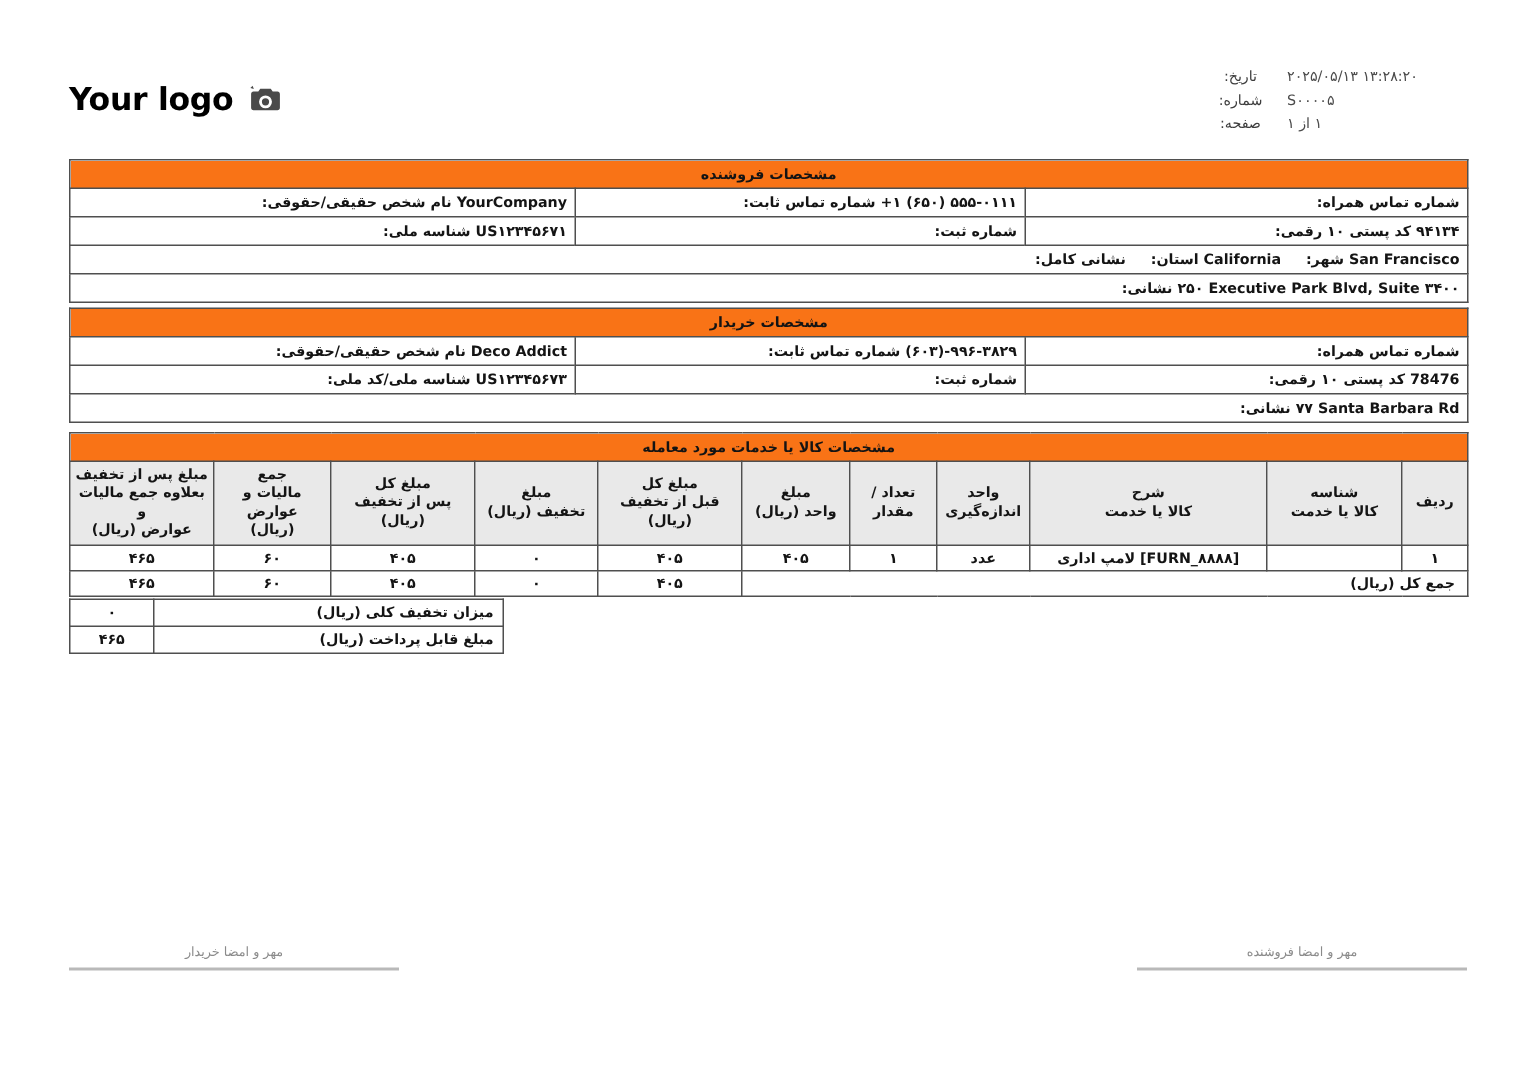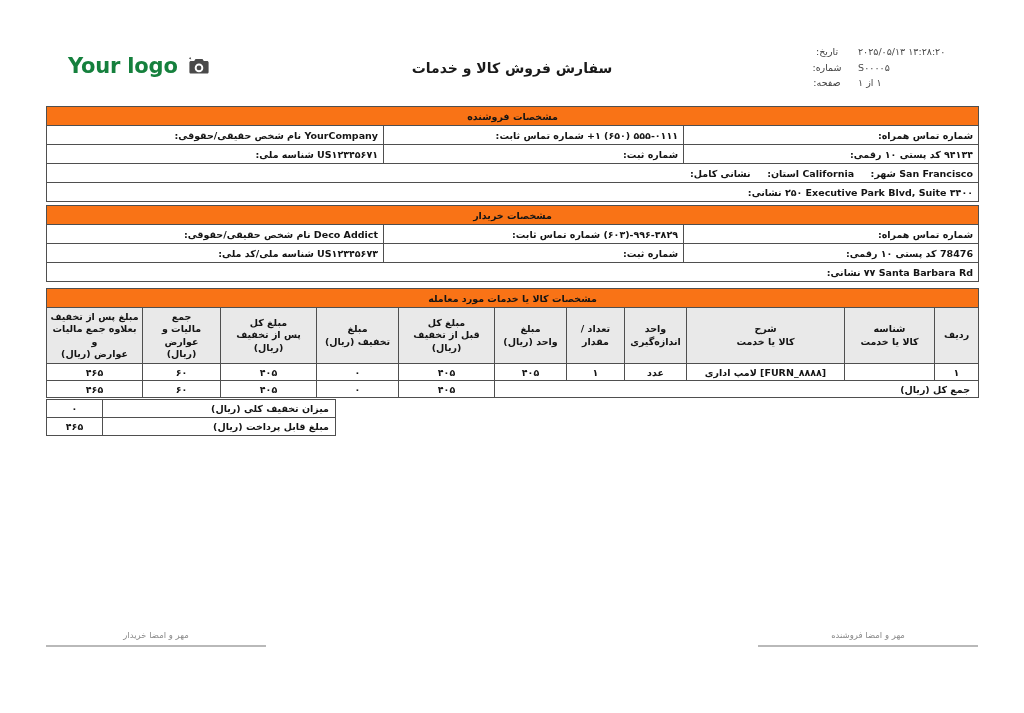--- a/index.html
+++ b/index.html
@@ -80,25 +80,24 @@
   }
   .logo-icon {
     width: 24px;
     height: 24px;
     display: block;
     color: #4a4a4a;
   }
   .logo-text {
     font-size: 21px;
     font-weight: bold;
-    color: #15803d;
+    color: #000000;
     font-family: "DejaVu Sans", "Liberation Sans", sans-serif;
     letter-spacing: -0.2px;
     direction: ltr;
-    margin-left: 22px;
   }
 
   
   table.grid {
     border-collapse: collapse;
     table-layout: fixed;
     width: 932px;
     position: absolute;
     left: 46px;
     direction: rtl;
@@ -218,21 +217,20 @@
     <div class="logo-block">
       <span>
         <svg class="logo-icon" viewBox="0 0 24 24" fill="currentColor" aria-hidden="true">
           <path d="M4 7h3.2l1.3-1.9h7l1.3 1.9H20c.9 0 1.6.7 1.6 1.6v9.3c0 .9-.7 1.6-1.6 1.6H4c-.9 0-1.6-.7-1.6-1.6V8.6C2.4 7.7 3.1 7 4 7zm8 2.6a4.3 4.3 0 100 8.6 4.3 4.3 0 000-8.6zm0 1.9a2.4 2.4 0 110 4.8 2.4 2.4 0 010-4.8z"></path>
           <path d="M3.4 3.1l.8 2.3-2.3-.8z"></path>
         </svg>
       </span>
       <span class="logo-text">Your logo</span>
     </div>
 
-    <div class="doc-title">سفارش فروش کالا و خدمات</div>
 
     <div class="meta-block">
       <div class="meta-row">
         <span class="meta-value">۱۳:۲۸:۲۰ ۲۰۲۵/۰۵/۱۳</span><span class="meta-label">تاریخ:</span>
       </div>
       <div class="meta-row">
         <span class="meta-value">S۰۰۰۰۵</span><span class="meta-label">شماره:</span>
       </div>
       <div class="meta-row">
         <span class="meta-value">۱ از ۱</span><span class="meta-label">صفحه:</span>

